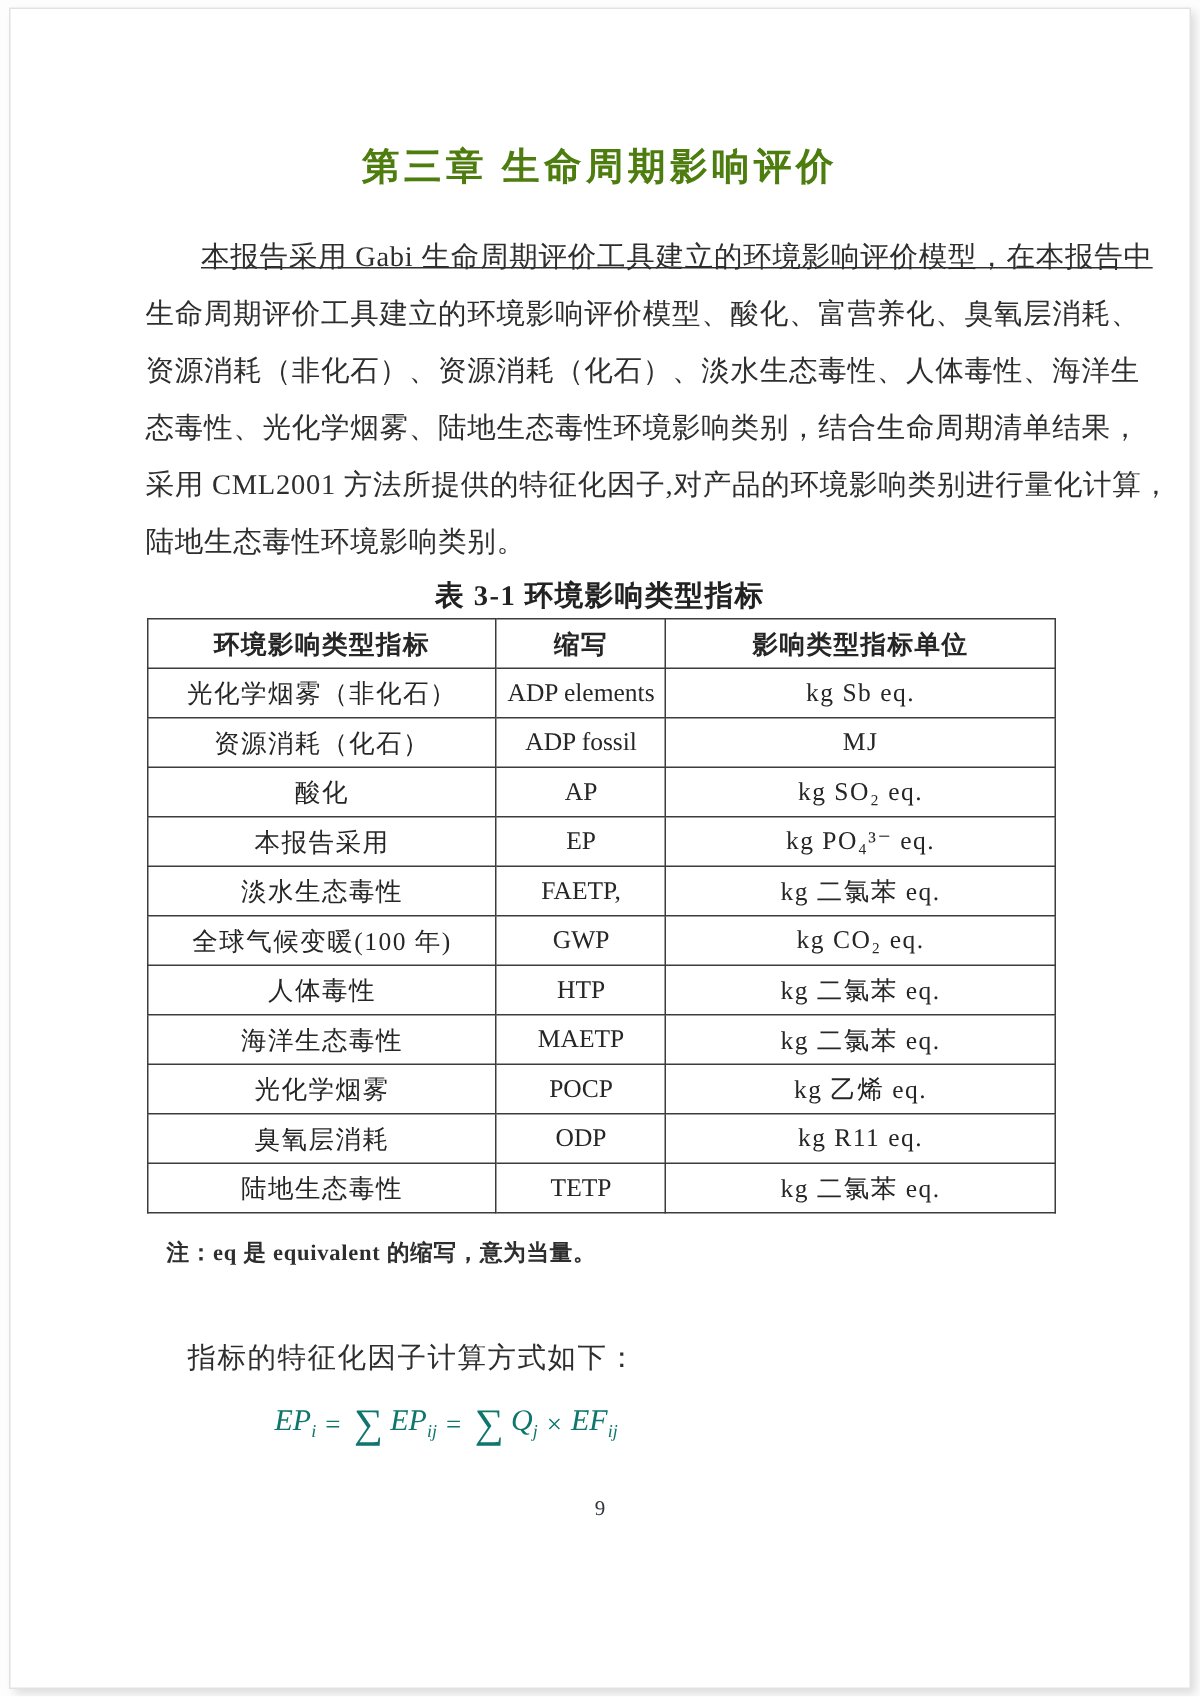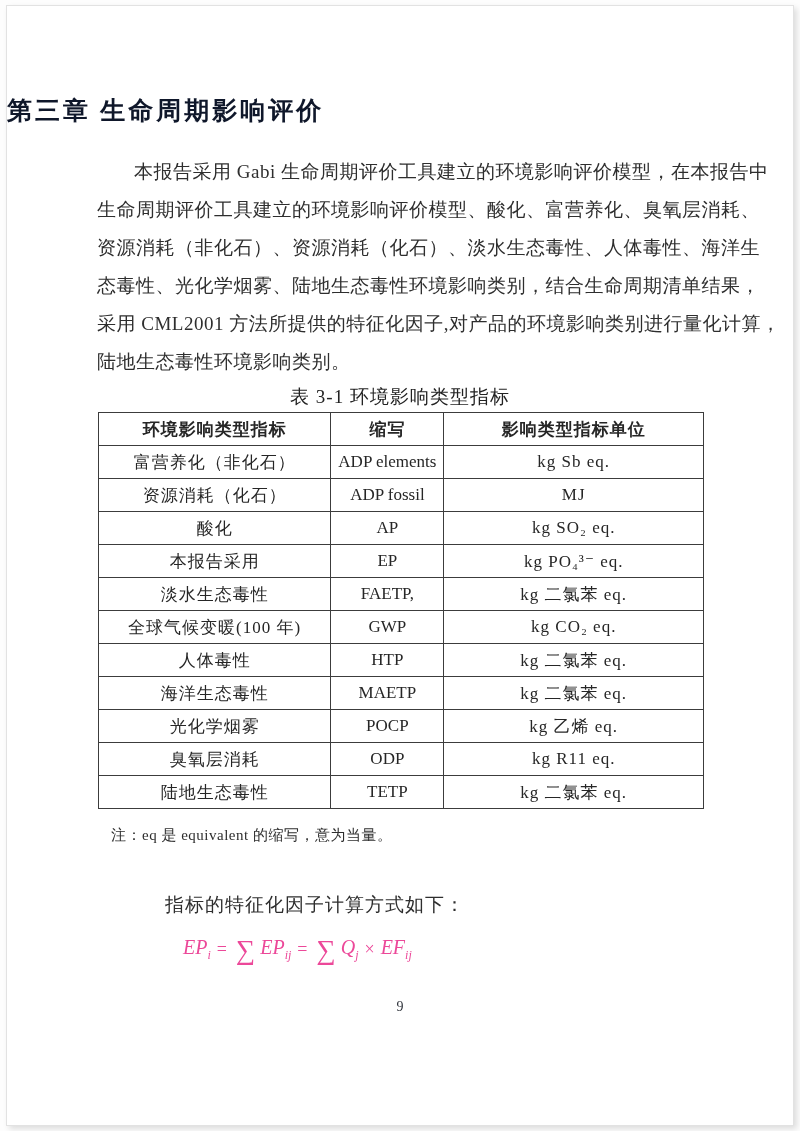--- a/index.html
+++ b/index.html
@@ -9,61 +9,61 @@
     font-family: "Liberation Serif", "DejaVu Serif", serif;
     color: #2b2b2b;
   }
   .sheet {
     position: absolute; left: 6px; top: 5px; width: 786px; height: 1119px;
     background: #ffffff; border: 1px solid #e2e2e2;
     box-shadow: 3px 3px 6px rgba(0,0,0,0.13);
   }
   .doc-title {
     position: absolute; top: 88px; left: 0; width: 100%;
-    font-size: 25px; font-weight: bold;
-    letter-spacing: 3px; color: #0f172a;
+    text-align: center; font-size: 25px; font-weight: bold;
+    letter-spacing: 3px; color: #4d7c0f;
   }
   .para1 {
     position: absolute; top: 147px; left: 90px; width: 612px;
     font-size: 19px; color: #2e2e2e;
   }
   .para1 .line {
     height: 38px; line-height: 38px;
     text-align: justify; text-align-last: justify;
     letter-spacing: 0.5px; white-space: nowrap;
   }
-  .para1 .line.first { padding-left: 37px; width: 575px; }
+  .para1 .line.first { padding-left: 37px; width: 575px; text-decoration: underline; }
   .para1 .line.last { text-align-last: left; }
   .tbl-caption {
     position: absolute; top: 378px; left: 0; width: 100%;
-    text-align: center; font-size: 19px; font-weight: normal;
+    text-align: center; font-size: 19px; font-weight: bold;
     letter-spacing: 1px; color: #222;
   }
   table.impact {
     position: absolute; top: 406px; left: 91px; width: 606px;
     border-collapse: collapse; table-layout: fixed;
   }
   table.impact th, table.impact td {
     border: 1px solid #3c3c3c; text-align: center;
     height: 32px; font-size: 17px; padding: 0 2px;
     color: #262626; overflow: hidden; white-space: nowrap;
   }
   table.impact th { font-weight: bold; font-size: 17px; letter-spacing: 1px; }
   table.impact td.cn { letter-spacing: 1px; }
   .tbl-note {
     position: absolute; top: 820px; left: 104px;
-    font-size: 15px; color: #2e2e2e; letter-spacing: 0.5px;
+    font-size: 15px; color: #2e2e2e; letter-spacing: 0.5px; font-weight: bold;
   }
   .para2 {
     position: absolute; top: 886px; left: 118px;
-    font-size: 19px; color: #2e2e2e; letter-spacing: 1px; margin-left: 40px;
+    font-size: 19px; color: #2e2e2e; letter-spacing: 1px;
   }
   .formula {
     position: absolute; top: 930px; left: 176px;
-    font-size: 20px; font-style: italic; color: #ec4899;
+    font-size: 20px; font-style: italic; color: #0f766e;
     display: flex; align-items: center; gap: 2px; text-align: right;
   }
   .formula .sum { font-style: normal; font-size: 27px; line-height: 20px; padding: 0 3px; }
   .formula .op { font-style: normal; padding: 0 4px; font-size: 18px; }
   .formula sub { font-size: 12px; font-style: italic; }
   .page-num {
     position: absolute; top: 993px; left: 0; width: 100%;
     text-align: center; font-size: 14px; color: #30343c;
   }
 </style>
@@ -94,21 +94,21 @@
       </colgroup>
       <thead>
         <tr>
           <th>环境影响类型指标</th>
           <th>缩写</th>
           <th>影响类型指标单位</th>
         </tr>
       </thead>
       <tbody id="tbl-body">
           <tr>
-            <td class="cn">富营养化（非化石）</td>
+            <td class="cn">光化学烟雾（非化石）</td>
             <td class="en">ADP elements</td>
             <td class="cn">kg Sb eq.</td>
           </tr>
           <tr>
             <td class="cn">资源消耗（化石）</td>
             <td class="en">ADP fossil</td>
             <td class="cn">MJ</td>
           </tr>
           <tr>
             <td class="cn">酸化</td>

